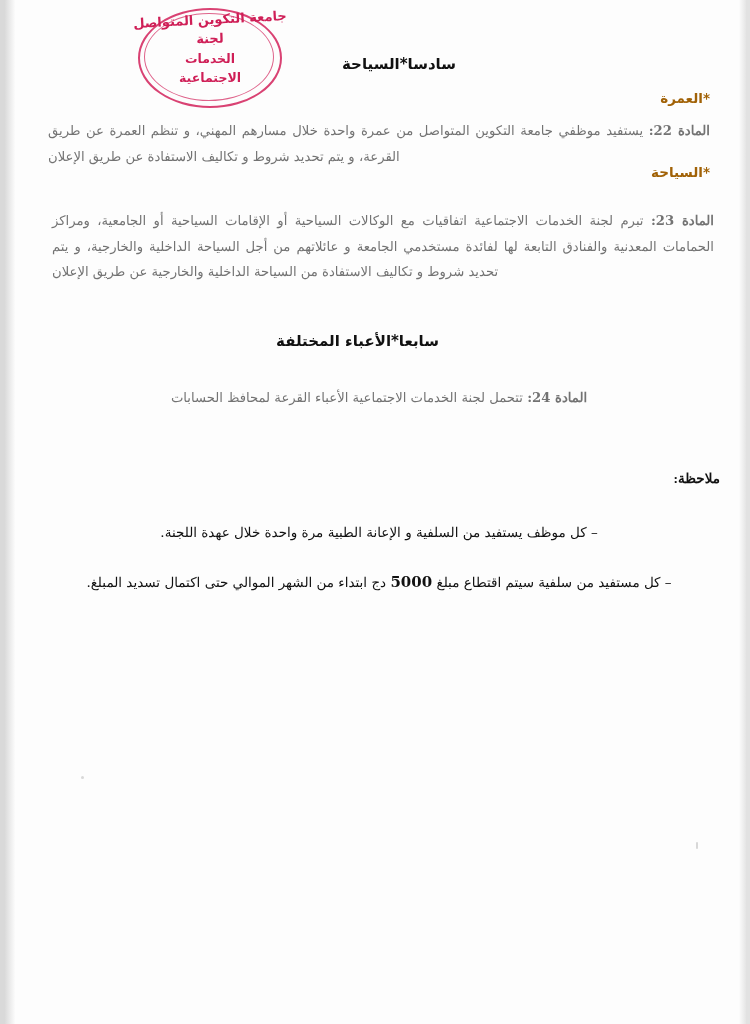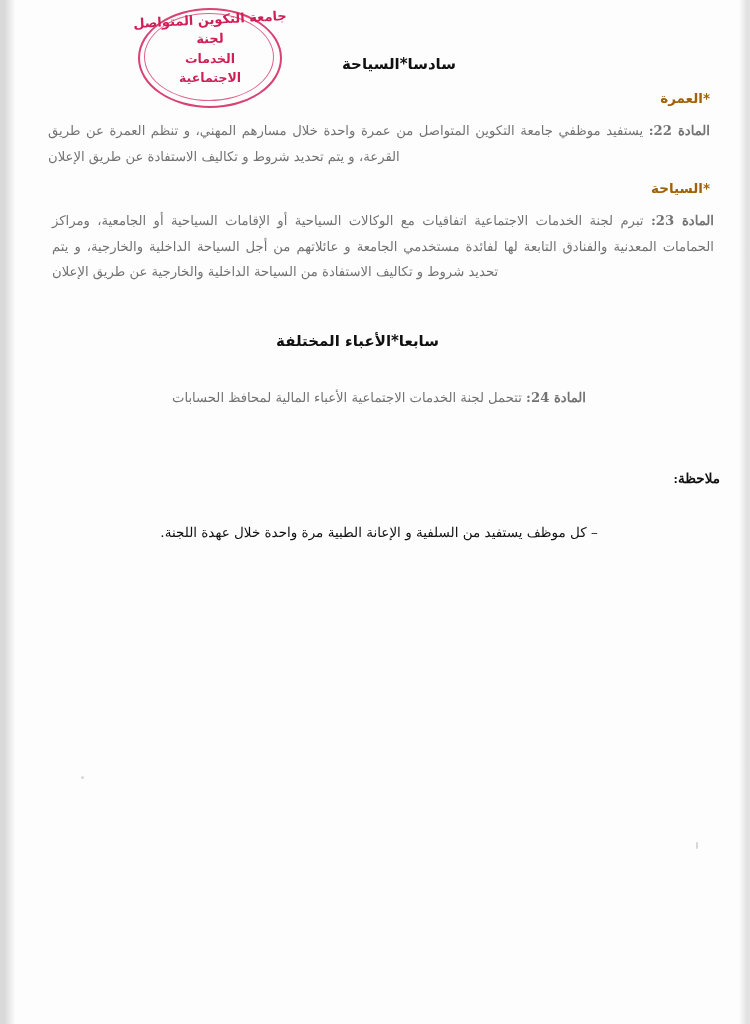--- a/index.html
+++ b/index.html
@@ -164,35 +164,38 @@
 
     <div class="section-title" style="top:55px; right:264px;margin-left:39px;">سادسا*السياحة</div>
 
     <div class="sub-title" style="top:90px; right:10px;">*العمرة</div>
 
     <div class="para" style="top:118px; right:10px; width:662px;">
       <span class="art">المادة 22:</span>
       <span>يستفيد موظفي جامعة التكوين المتواصل من عمرة واحدة خلال مسارهم المهني، و تنظم العمرة عن طريق القرعة، و يتم تحديد شروط و تكاليف الاستفادة عن طريق الإعلان</span>
     </div>
 
-    <div class="sub-title" style="top:180px; right:10px;">*السياحة</div>
+    <div class="sub-title" style="top:164px; right:10px;">*السياحة</div>
 
     <div class="para" style="top:208px; right:6px; width:662px;">
       <span class="art">المادة 23:</span>
       <span>تبرم لجنة الخدمات الاجتماعية اتفاقيات مع الوكالات السياحية أو الإقامات السياحية أو الجامعية، ومراكز الحمامات المعدنية والفنادق التابعة لها لفائدة مستخدمي الجامعة و عائلاتهم من أجل السياحة الداخلية والخارجية، و يتم تحديد شروط و تكاليف الاستفادة من السياحة الداخلية والخارجية عن طريق الإعلان</span>
     </div>
 
     <div class="section-title" style="top:332px; right:281px;">سابعا*الأعباء المختلفة</div>
 
     <div class="para" style="top:385px; right:10px; width:662px; text-align:center; text-align-last:center;">
       <span class="art">المادة 24:</span>
-      <span>تتحمل لجنة الخدمات الاجتماعية الأعباء المالية لمحافظ الحسابات</span>
+      <span>تتحمل لجنة الخدمات الاجتماعية الأعباء القرعة لمحافظ الحسابات</span>
     </div>
 
     <div class="note-label" style="top:470px; right:0;font-family:Liberation Serif, serif;">ملاحظة:</div>
 
     <div class="bullet" style="top:520px; right:10px; width:662px; text-align:center;">– كل موظف يستفيد من السلفية و الإعانة الطبية مرة واحدة خلال عهدة اللجنة.</div>
 
+    <div class="bullet" style="top:568px; right:10px; width:662px; text-align:center;">
+      <span>– كل مستفيد من سلفية سيتم اقتطاع مبلغ </span><span class="amount">5000</span><span> دج ابتداء من الشهر الموالي حتى اكتمال تسديد المبلغ.</span>
+    </div>
 
     <div class="speckle" style="left:48px; top:776px; width:3px; height:3px;"></div>
     <div class="speckle" style="left:663px; top:842px; width:2px; height:7px; border-radius:1px;"></div>
   </div>
 </div>
 
 </body></html>

